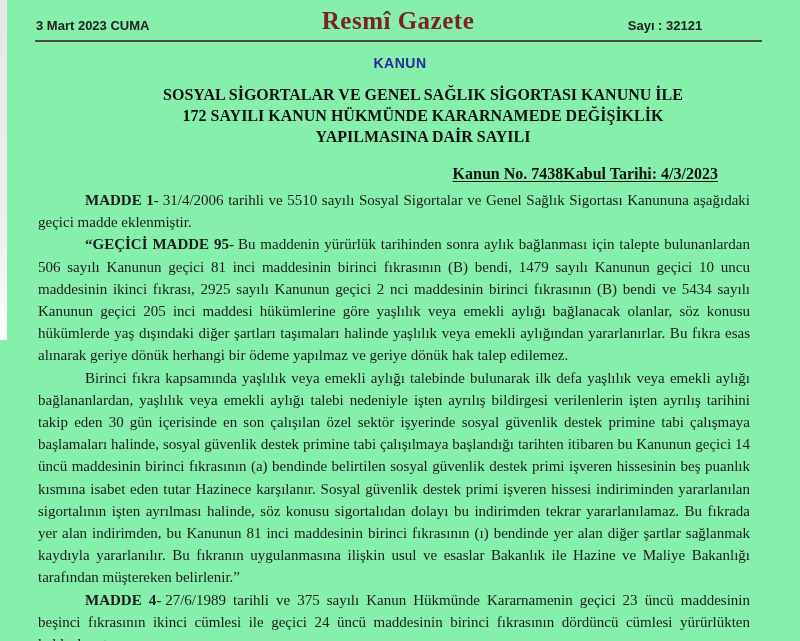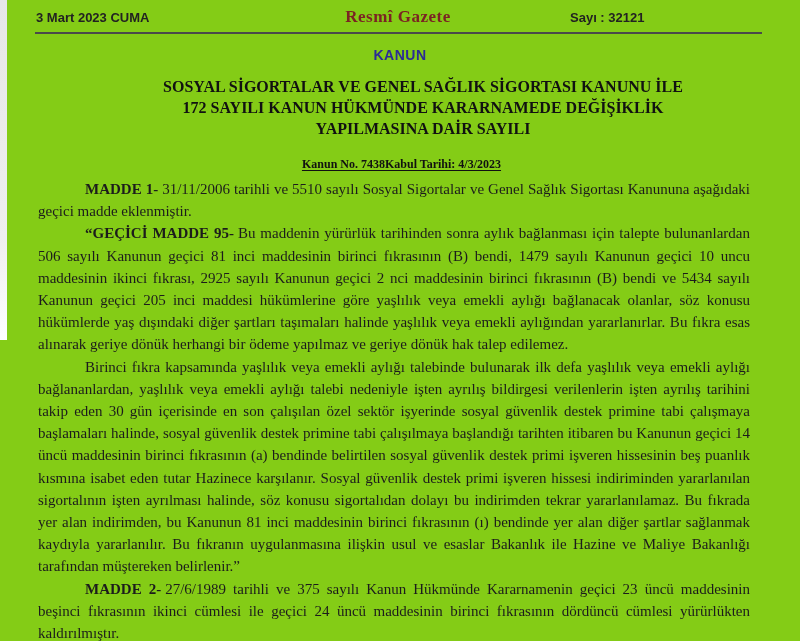--- a/index.html
+++ b/index.html
@@ -6,44 +6,44 @@
     --masthead-color:#7b2323;
     --section-color:#2b2b96;
     --ink:#1c1c1c;
     --rule:#4a4a4a;
   }
   *{margin:0;padding:0;box-sizing:border-box;}
   html,body{background:#ffffff;}
   .page{
     position:relative;
     width:800px;height:641px;
-    background:#84cc16;
+    background:#86efac;
     color:var(--ink);
     font-family:"Liberation Serif", serif;
     overflow:hidden;
   }
   .scan-edge{
     position:absolute;left:0;top:0;width:7px;height:340px;
     background:linear-gradient(to bottom,#e7e7e7 0%,#efefef 70%,#ffffff 100%);
   }
   
   .masthead{
     display:flex;align-items:flex-end;
     padding:7px 40px 5px 36px;
   }
   .masthead .left,.masthead .right{
     flex:0 0 190px;
     font-family:"Liberation Sans", sans-serif;
     font-size:13px;font-weight:bold;color:#222;
     padding-bottom:2px;
   }
-  .masthead .right{text-align:left;}
+  .masthead .right{text-align:center;}
   .masthead .center{
     flex:1;text-align:center;
-    font-size:17px;font-weight:bold;
+    font-size:25px;font-weight:bold;
     color:var(--masthead-color);
     letter-spacing:.5px;
   }
   .rule{
     margin:0 38px 0 35px;
     border-top:2px solid var(--rule);
   }
   
   .section-heading{
     margin-top:13px;
@@ -57,23 +57,23 @@
   .law-title{
     margin-top:13px;
     text-align:center;
     font-weight:bold;font-size:16px;
     line-height:21px;
     color:#111;
     padding-left:46px;
   }
   
   .meta-row{
-    display:flex;justify-content:center;
+    display:flex;justify-content:flex-end;
     margin:18px 82px 6px 85px;
-    font-size:12px;font-weight:bold;color:#111;
+    font-size:16px;font-weight:bold;color:#111;
   }
   .meta-row .u{text-decoration:underline;text-underline-offset:2px;}
   
   .body-text{
     padding:0 50px 0 38px;
     font-size:15px;
     line-height:22.2px;
     text-align:justify;
   }
   .para{text-indent:47px;}
@@ -101,19 +101,19 @@
     <div>172 SAYILI KANUN HÜKMÜNDE KARARNAMEDE DEĞİŞİKLİK</div>
     <div>YAPILMASINA DAİR SAYILI</div>
   </div>
 
   <div class="meta-row">
     <span class="u">Kanun No. 7438</span>
     <span class="u">Kabul Tarihi: 4/3/2023</span>
   </div>
 
   <div class="body-text">
-    <p class="para"><b class="lead">MADDE 1-</b><span>31/11/2006 tarihli ve 5510 sayılı Sosyal Sigortalar ve Genel Sağlık Sigortası Kanununa aşağıdaki geçici madde eklenmiştir.</span></p>
+    <p class="para"><b class="lead">MADDE 1-</b><span>31/4/2006 tarihli ve 5510 sayılı Sosyal Sigortalar ve Genel Sağlık Sigortası Kanununa aşağıdaki geçici madde eklenmiştir.</span></p>
     <p class="para"><b class="lead">“GEÇİCİ MADDE 95-</b><span>Bu maddenin yürürlük tarihinden sonra aylık bağlanması için talepte bulunanlardan 506 sayılı Kanunun geçici 81 inci maddesinin birinci fıkrasının (B) bendi, 1479 sayılı Kanunun geçici 10 uncu maddesinin ikinci fıkrası, 2925 sayılı Kanunun geçici 2 nci maddesinin birinci fıkrasının (B) bendi ve 5434 sayılı Kanunun geçici 205 inci maddesi hükümlerine göre yaşlılık veya emekli aylığı bağlanacak olanlar, söz konusu hükümlerde yaş dışındaki diğer şartları taşımaları halinde yaşlılık veya emekli aylığından yararlanırlar. Bu fıkra esas alınarak geriye dönük herhangi bir ödeme yapılmaz ve geriye dönük hak talep edilemez.</span></p>
     <p class="para"><b class="lead"></b><span>Birinci fıkra kapsamında yaşlılık veya emekli aylığı talebinde bulunarak ilk defa yaşlılık veya emekli aylığı bağlananlardan, yaşlılık veya emekli aylığı talebi nedeniyle işten ayrılış bildirgesi verilenlerin işten ayrılış tarihini takip eden 30 gün içerisinde en son çalışılan özel sektör işyerinde sosyal güvenlik destek primine tabi çalışmaya başlamaları halinde, sosyal güvenlik destek primine tabi çalışılmaya başlandığı tarihten itibaren bu Kanunun geçici 14 üncü maddesinin birinci fıkrasının (a) bendinde belirtilen sosyal güvenlik destek primi işveren hissesinin beş puanlık kısmına isabet eden tutar Hazinece karşılanır. Sosyal güvenlik destek primi işveren hissesi indiriminden yararlanılan sigortalının işten ayrılması halinde, söz konusu sigortalıdan dolayı bu indirimden tekrar yararlanılamaz. Bu fıkrada yer alan indirimden, bu Kanunun 81 inci maddesinin birinci fıkrasının (ı) bendinde yer alan diğer şartlar sağlanmak kaydıyla yararlanılır. Bu fıkranın uygulanmasına ilişkin usul ve esaslar Bakanlık ile Hazine ve Maliye Bakanlığı tarafından müştereken belirlenir.”</span></p>
-    <p class="para"><b class="lead">MADDE 2-</b><span>27/6/1989 tarihli ve 375 sayılı Kanun Hükmünde Kararnamenin geçici 23 üncü maddesinin beşinci fıkrasının ikinci cümlesi ile geçici 24 üncü maddesinin birinci fıkrasının dördüncü cümlesi yürürlükten kaldırılmıştır.</span></p>
+    <p class="para"><b class="lead">MADDE 4-</b><span>27/6/1989 tarihli ve 375 sayılı Kanun Hükmünde Kararnamenin geçici 23 üncü maddesinin beşinci fıkrasının ikinci cümlesi ile geçici 24 üncü maddesinin birinci fıkrasının dördüncü cümlesi yürürlükten kaldırılmıştır.</span></p>
 
   </div>
 </div>
 
 </body></html>

